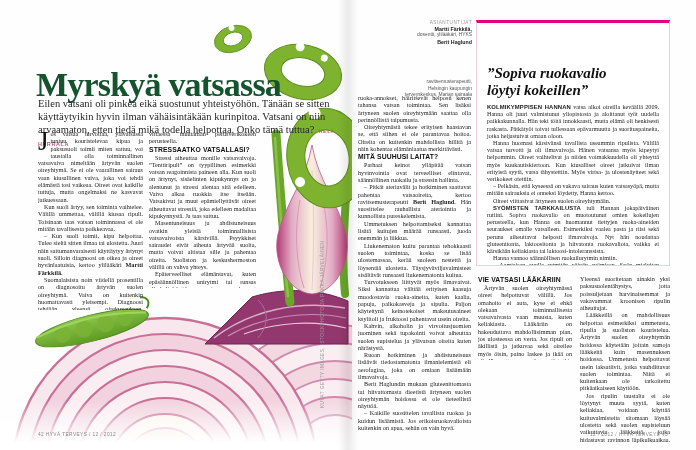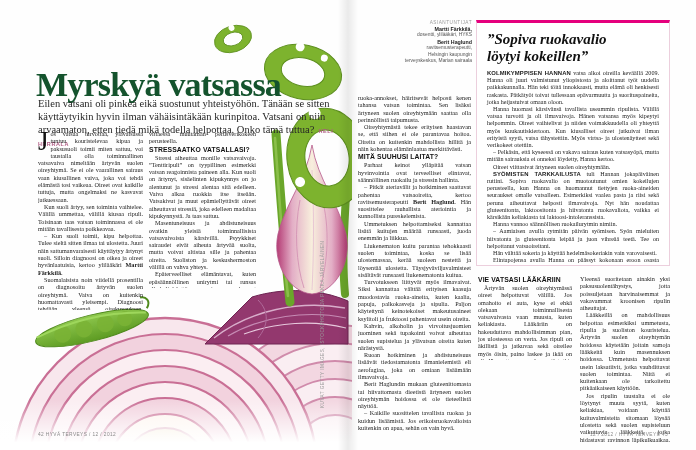--- a/index.html
+++ b/index.html
@@ -47,21 +47,21 @@
             padding:8px 10px 6px;overflow:hidden;background:#fff;}
   .storytitle{font:700 italic 15px/16.5px "Liberation Serif",serif;color:#111;margin:0 0 6px;}
   .storybody{font:400 6.1px/7.2px "Liberation Serif",serif;color:#1c1c1c;text-align:justify;}
   .storybody p{margin:0;}
   .storybody p + p{text-indent:6px;}
   .blcol{left:130px;top:275px;width:94px;height:85px;}
   .pullquote{position:absolute;left:103px;top:352px;width:127px;z-index:3;}
   .pq-rule{height:3px;background:#e5007d;margin-bottom:6px;}
   .pq-text{font:700 10.5px/12.8px "Liberation Sans",sans-serif;color:#e2619e;letter-spacing:-.2px;}
   .brcol{left:232px;top:275px;width:90px;height:170px;}
-  .preline{white-space:pre-line;}
+  .preline{white-space:pre-line;margin-top:34px;}
 </style>
 </head>
 <body>
 
 <div class="spread">
 
   <div class="page page-left">
 
     <svg class="veg" width="352" height="450" viewBox="0 0 352 450">
       <defs>

